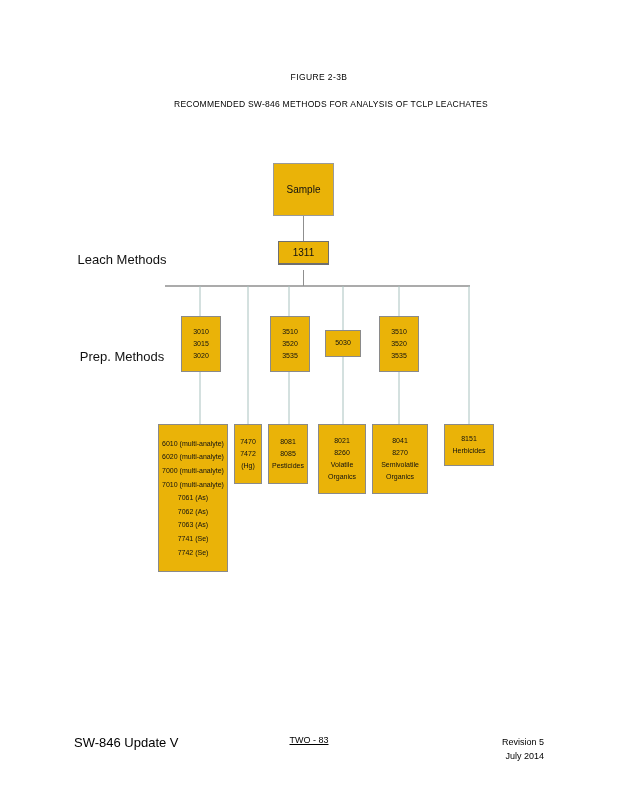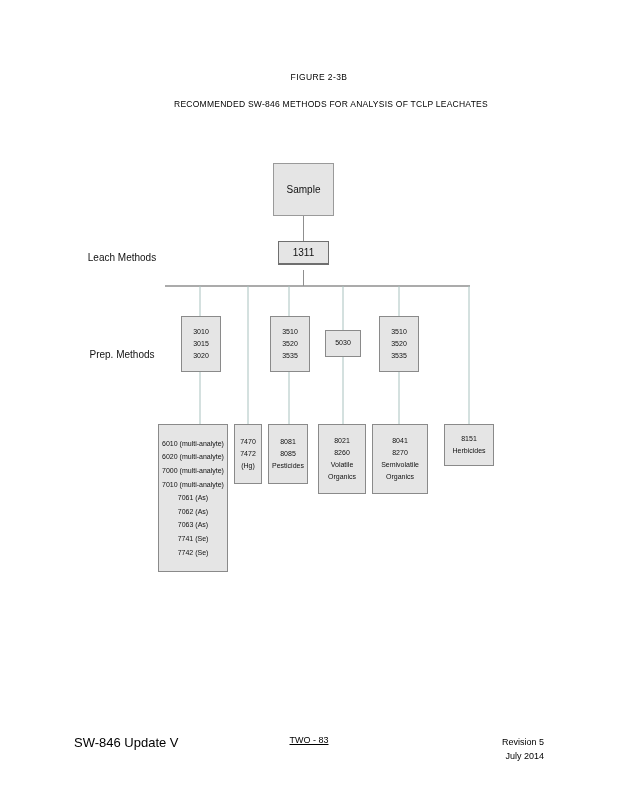--- a/index.html
+++ b/index.html
@@ -46,35 +46,35 @@
   }
   .diagram svg {
     position: absolute;
     left: 0;
     top: 0;
   }
 
   
   .row-label {
     position: absolute;
-    font-size: 10px;
+    font-size: 13px;
     color: #111;
     text-align: center;
     line-height: 1.45;
     width: 96px;
   }
   .row-label.leach { left: 74px;  top: 251px; }
   .row-label.prep  { left: 74px;  top: 348px; }
   .row-label.det   { left: 74px;  top: 431px; }
 
   
   .box {
     position: absolute;
     box-sizing: border-box;
-    background: #e5e5e5;
+    background: #eab308;
     border: 1px solid #8a8a8a;
     display: flex;
     flex-direction: column;
     align-items: center;
     justify-content: center;
     font-size: 7px;
     line-height: 1.72;
     color: #111;
     text-align: center;
     z-index: 3;

